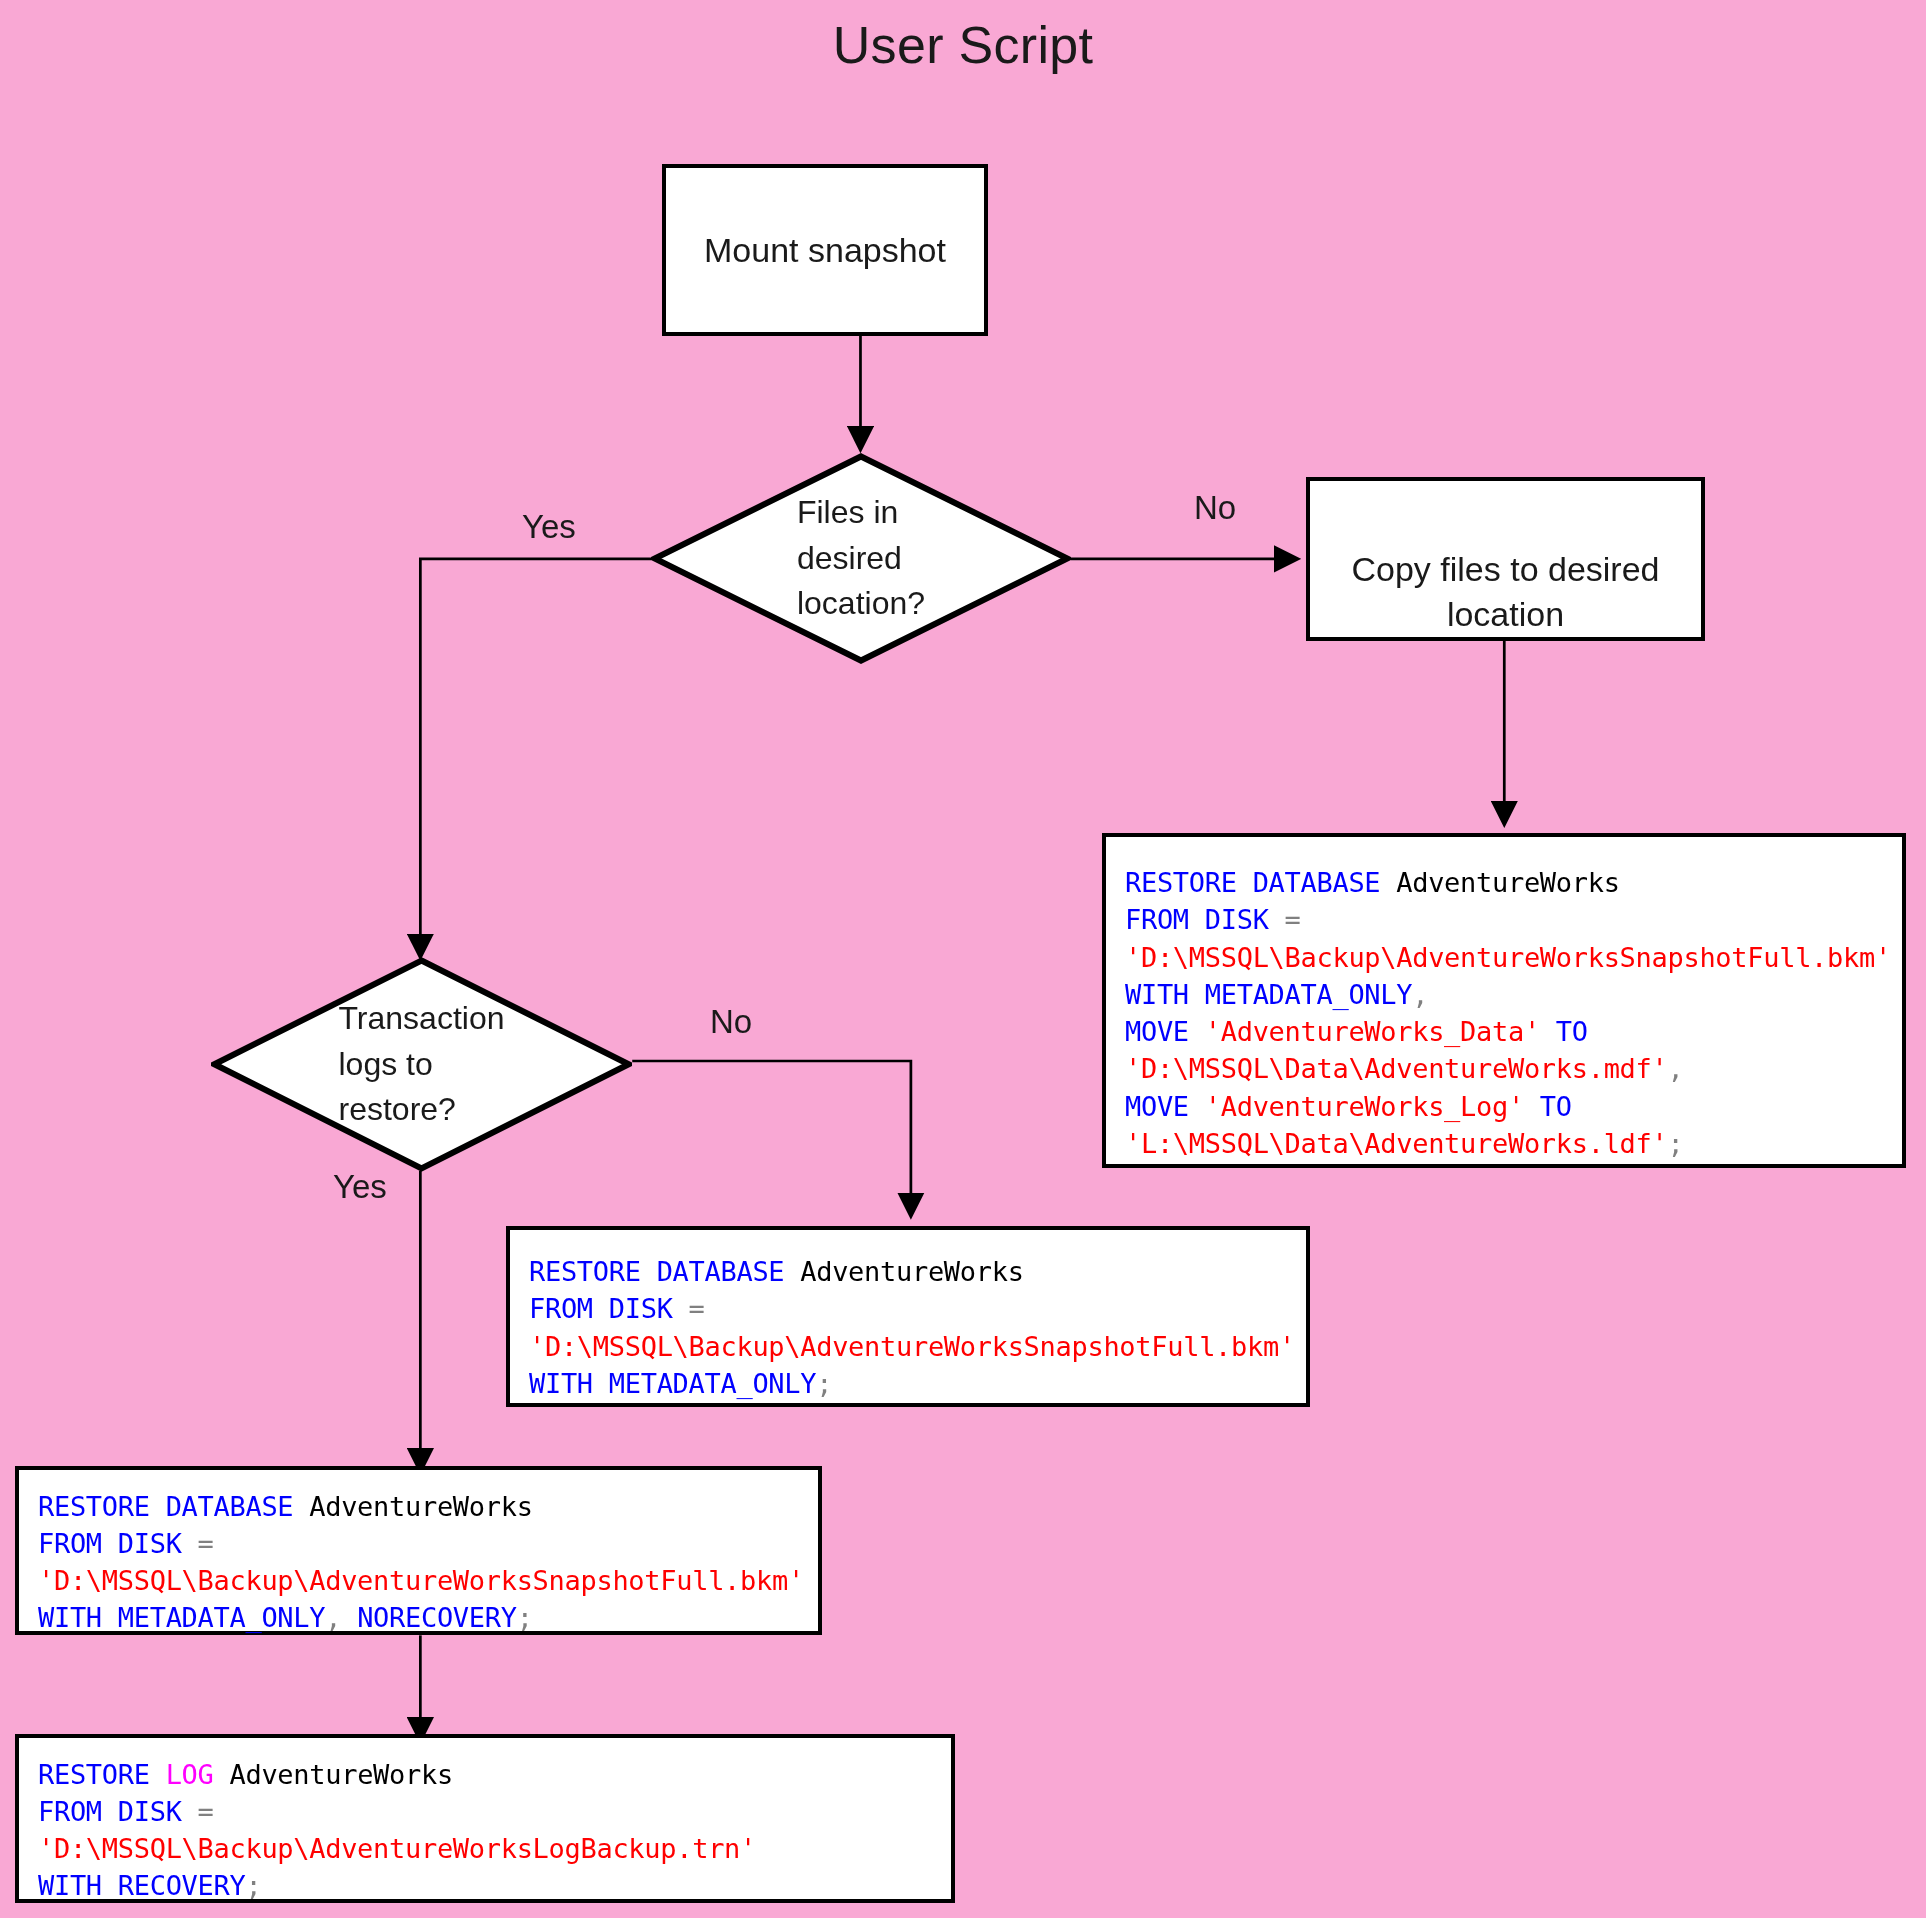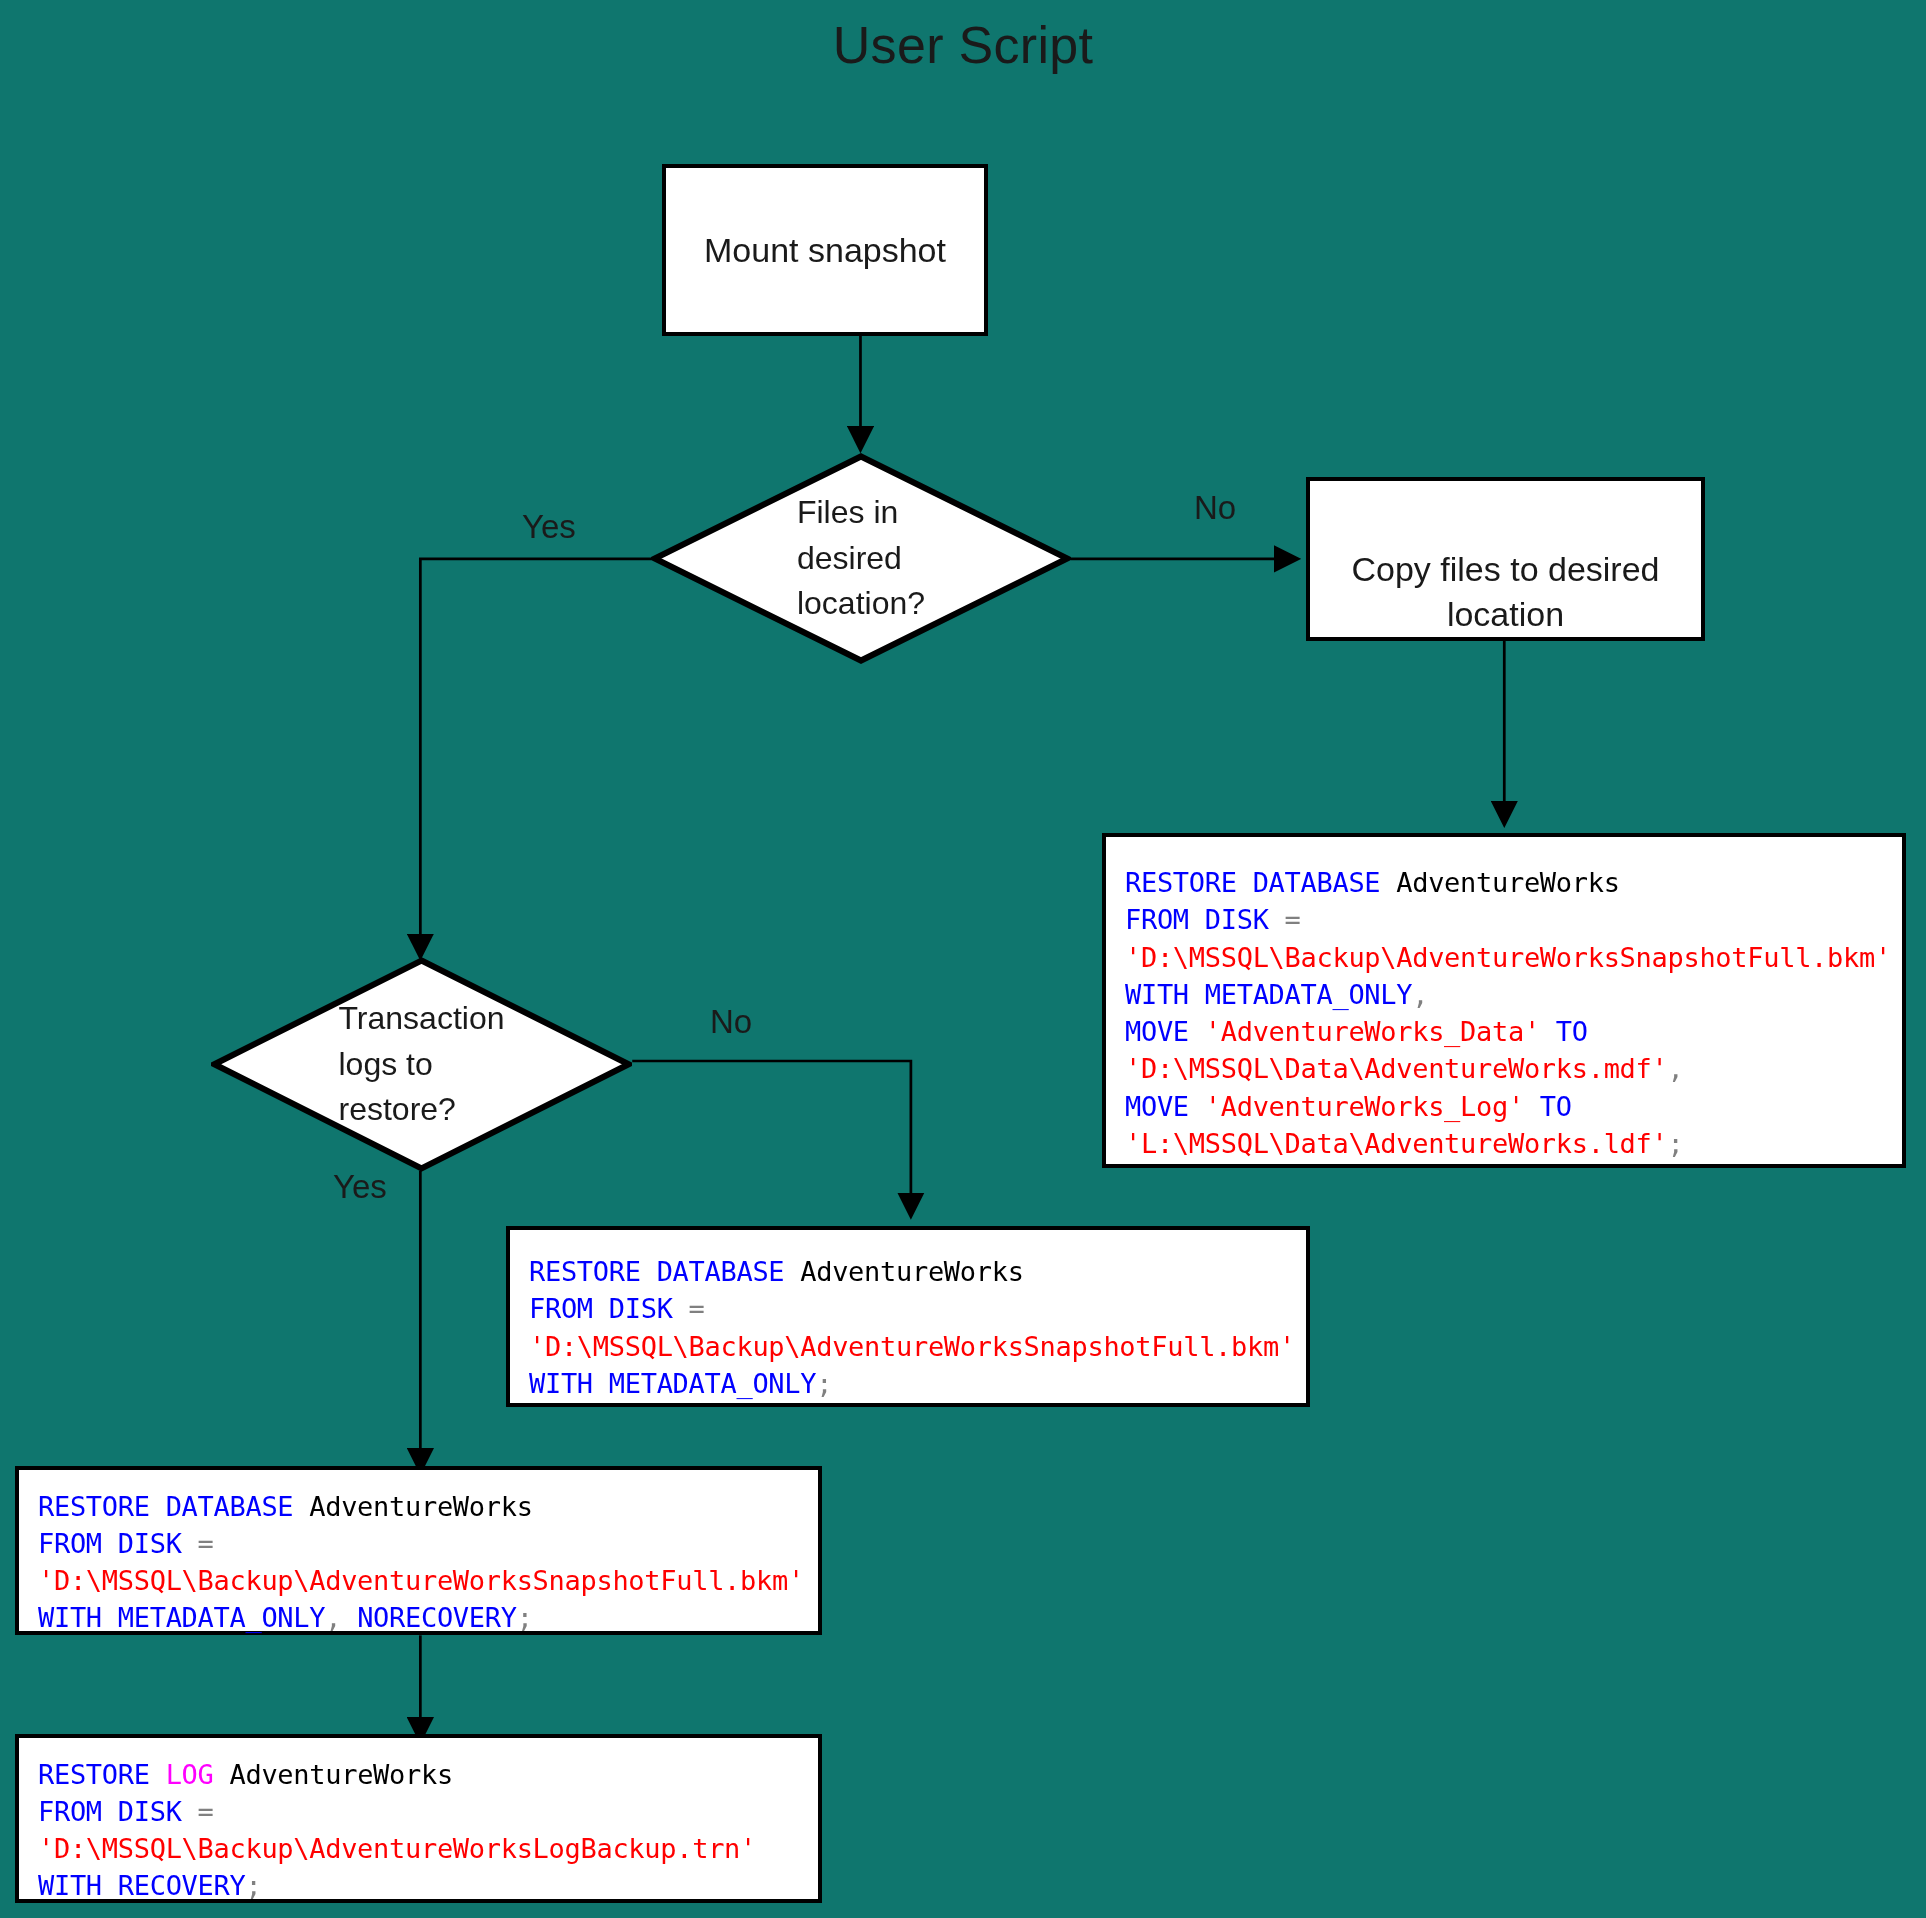--- a/index.html
+++ b/index.html
@@ -116,21 +116,21 @@
     left: 0;
     top: 0;
     width: 1926px;
     height: 1919px;
     pointer-events: none;
   }
 </style>
 </head>
 <body style="background: rgb(226, 226, 226);">
 
-<div id="canvas" style="background: #0f766e;">
+<div id="canvas" style="background: #f9a8d4;">
 
   <div id="page-title">User Script</div>
 
   <svg id="connectors" viewBox="0 0 2827 2816" xmlns="http://www.w3.org/2000/svg">
     <defs>
       <marker id="arrow" markerWidth="10" markerHeight="10" refX="5" refY="5" orient="auto" markerUnits="strokeWidth">
         <path d="M 0 0 L 10 5 L 0 10 z" fill="#000000"></path>
       </marker>
     </defs>
 
@@ -199,21 +199,21 @@
 <span class="kw">WITH METADATA_ONLY</span><span class="op">;</span></pre>
   </div>
 
   <div class="code-box" style="left:15px; top:1466px; width:807px; height:169px;">
     <pre class="code-body" id="code-sql_norecovery" style="left:19px; top:17.7px; margin:0;"><span class="kw">RESTORE DATABASE </span><span class="id">AdventureWorks</span>
 <span class="kw">FROM DISK </span><span class="op">=</span>
 <span class="str">'D:\MSSQL\Backup\AdventureWorksSnapshotFull.bkm'</span>
 <span class="kw">WITH METADATA_ONLY</span><span class="op">, </span><span class="kw">NORECOVERY</span><span class="op">;</span></pre>
   </div>
 
-  <div class="code-box" style="left:15px; top:1734px; width:807px; height:169px;">
+  <div class="code-box" style="left:15px; top:1734px; width:940px; height:169px;">
     <pre class="code-body" id="code-sql_log" style="left:19px; top:17.7px; margin:0;"><span class="kw">RESTORE </span><span class="kw2">LOG</span><span class="kw"> </span><span class="id">AdventureWorks</span>
 <span class="kw">FROM DISK </span><span class="op">=</span>
 <span class="str">'D:\MSSQL\Backup\AdventureWorksLogBackup.trn'</span>
 <span class="kw">WITH RECOVERY</span><span class="op">;</span></pre>
   </div>
 
 </div>
 
 
 </body></html>

